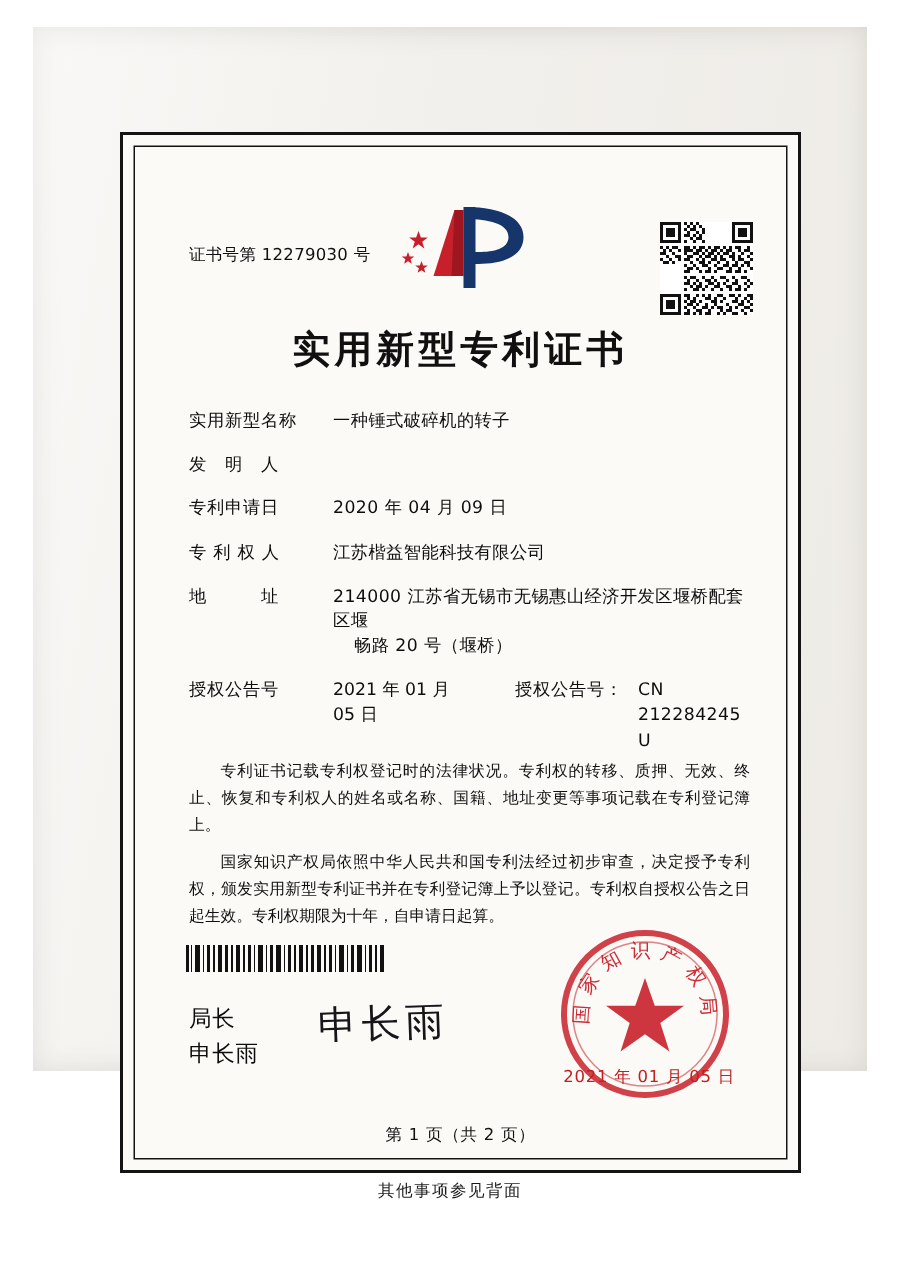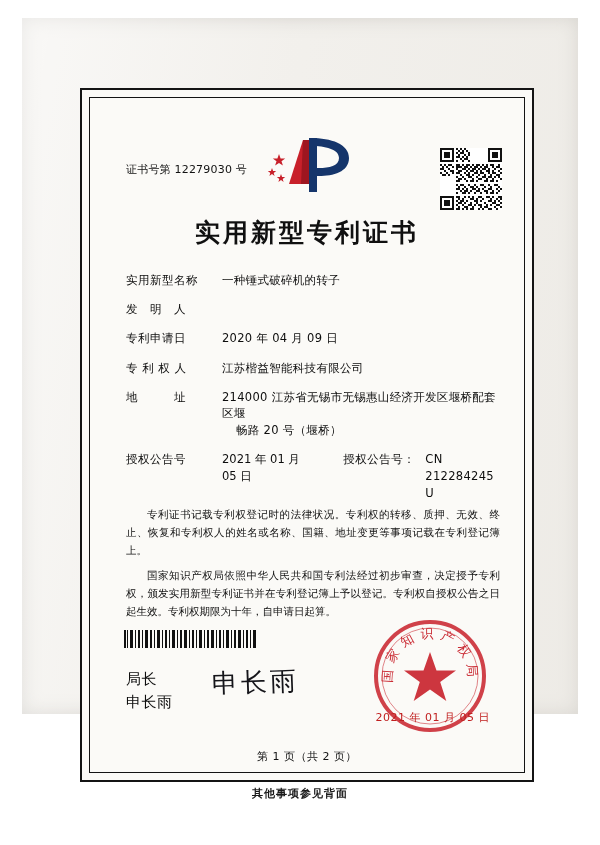--- a/index.html
+++ b/index.html
@@ -225,21 +225,20 @@
     letter-spacing: 0.5px;
   }
   .footnote {
     position: absolute;
     left: 0; right: 0;
     top: 768px;
     text-align: center;
     font-size: 11px;
     color: #1a1a1a;
     letter-spacing: 1px;
-    font-weight: bold;
   }
 </style>
 </head>
 <body>
 
 <div class="page">
   <div class="scan">
 
     <div class="scan-number">11665</div>
 

